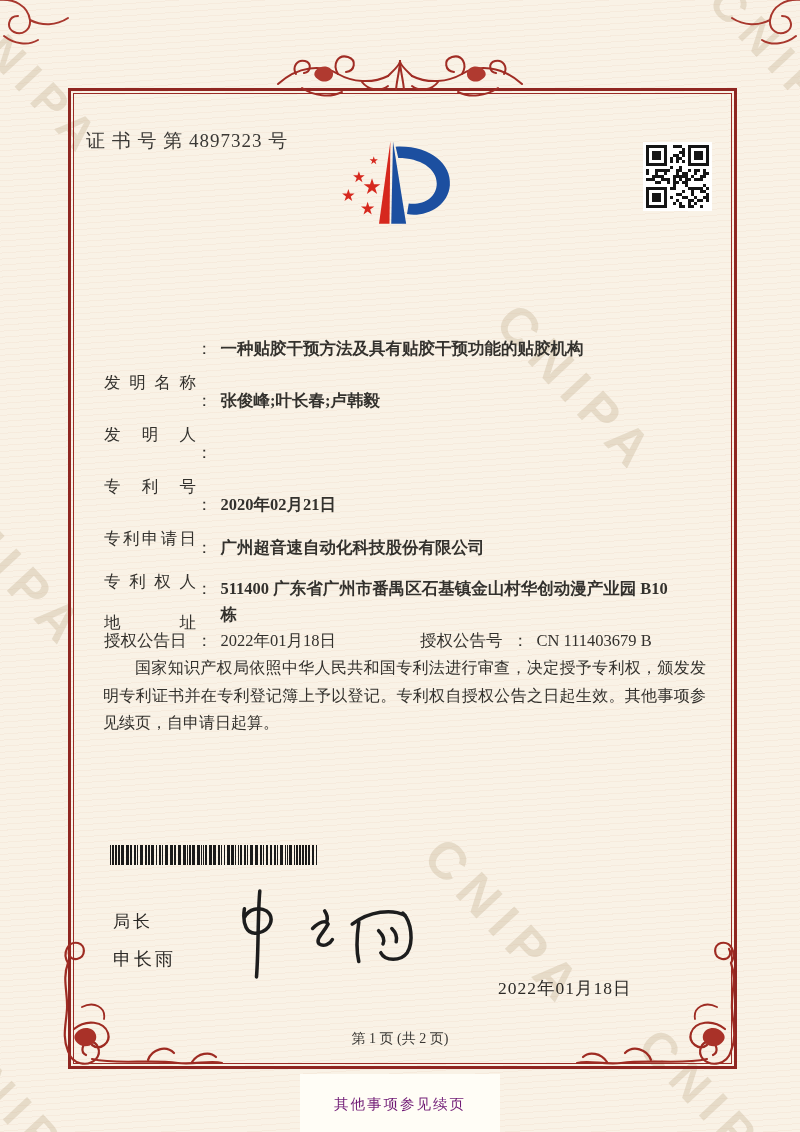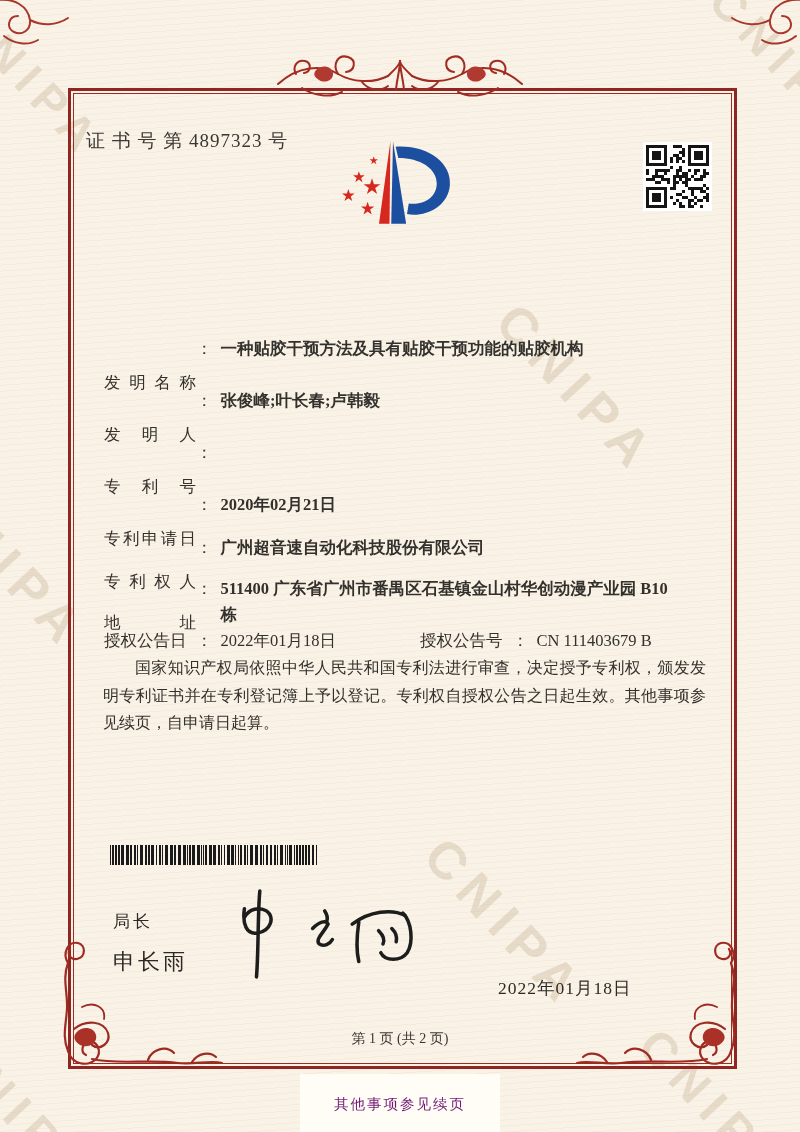--- a/index.html
+++ b/index.html
@@ -52,21 +52,21 @@
   .grant-pair1{flex:0 0 316px;display:flex;}
   .grant-pair2{flex:1;display:flex;}
   .flab5{flex:0 0 92px;}
   
   .paras{position:absolute;left:103px;top:654px;width:603px;font-size:16px;line-height:1.72;text-align:justify;color:#33312d;}
   .paras p{margin:0;text-indent:2em;}
   
   .barcode{position:absolute;left:110px;top:845px;width:212px;height:20px;line-height:0;}
   
   .signer-title{position:absolute;left:113px;top:910px;font-size:17px;letter-spacing:3px;color:#2c2a27;}
-  .signer-name{position:absolute;left:113px;top:947px;font-size:22px;letter-spacing:3px;color:#2c2a27;}
+  .signer-name{position:absolute;left:113px;top:947px;font-size:18px;letter-spacing:3px;color:#2c2a27;}
   .sig{position:absolute;left:218px;top:884px;}
   .issue-date{position:absolute;left:498px;top:976px;font-size:17.5px;letter-spacing:1px;color:#2c2a27;}
   
   .page-info{position:absolute;left:0;top:1030px;width:100%;text-align:center;font-size:14px;color:#3a3835;}
   .cont-wrap{position:absolute;left:0;top:1074px;width:100%;text-align:center;}
   .cont-note{display:inline-block;background:#fffdf6;padding:21px 34px;font-size:14.5px;letter-spacing:2px;color:#701a75;}
 </style>
 </head>
 <body>
 

